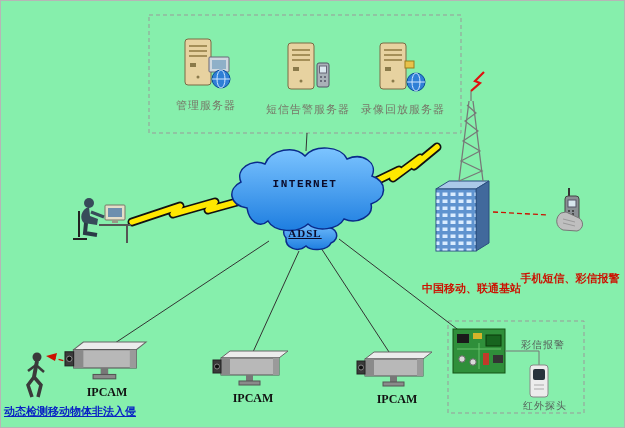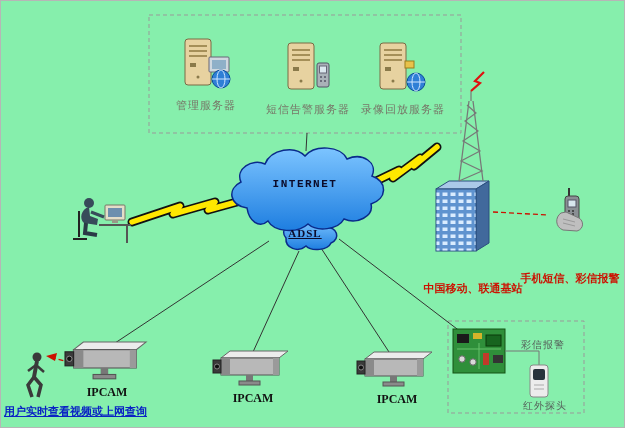--- a/index.html
+++ b/index.html
@@ -200,25 +200,25 @@
 </svg>
 
 <div class="lbl server-lbl" style="left:163px;top:97px;width:84px;">管理服务器</div>
 <div class="lbl server-lbl" style="left:255px;top:101px;width:104px;">短信告警服务器</div>
 <div class="lbl server-lbl" style="left:350px;top:101px;width:104px;">录像回放服务器</div>
 
 <div class="lbl net-lbl" style="left:253px;top:177px;width:102px;">INTERNET</div>
 <div class="lbl adsl-lbl" style="left:281px;top:226px;width:46px;text-decoration:underline;">ADSL</div>
 
 
-<div class="lbl red-lbl" style="left:413px;top:256px;width:118px;">中国移动、联通基站</div>
+<div class="lbl red-lbl" style="left:402px;top:256px;width:118px;text-align:right;">中国移动、联通基站</div>
 <div class="lbl red-lbl" style="left:516px;top:246px;width:106px;">手机短信、彩信报警</div>
 
 <div class="lbl cam-lbl" style="left:76px;top:384px;width:60px;">IPCAM</div>
 <div class="lbl cam-lbl" style="left:222px;top:390px;width:60px;">IPCAM</div>
 <div class="lbl cam-lbl" style="left:366px;top:391px;width:60px;">IPCAM</div>
 
 <div class="lbl small-lbl" style="left:508px;top:337px;width:68px;">彩信报警</div>
 <div class="lbl small-lbl" style="left:510px;top:398px;width:68px;">红外探头</div>
 
-<div class="lbl note-lbl" style="left:3px;top:403px;width:160px;">用户实时查看视频或上网查询</div>
+<div class="lbl note-lbl" style="left:3px;top:403px;width:160px;">动态检测移动物体非法入侵</div>
 
 </div>
 
 </body></html>

